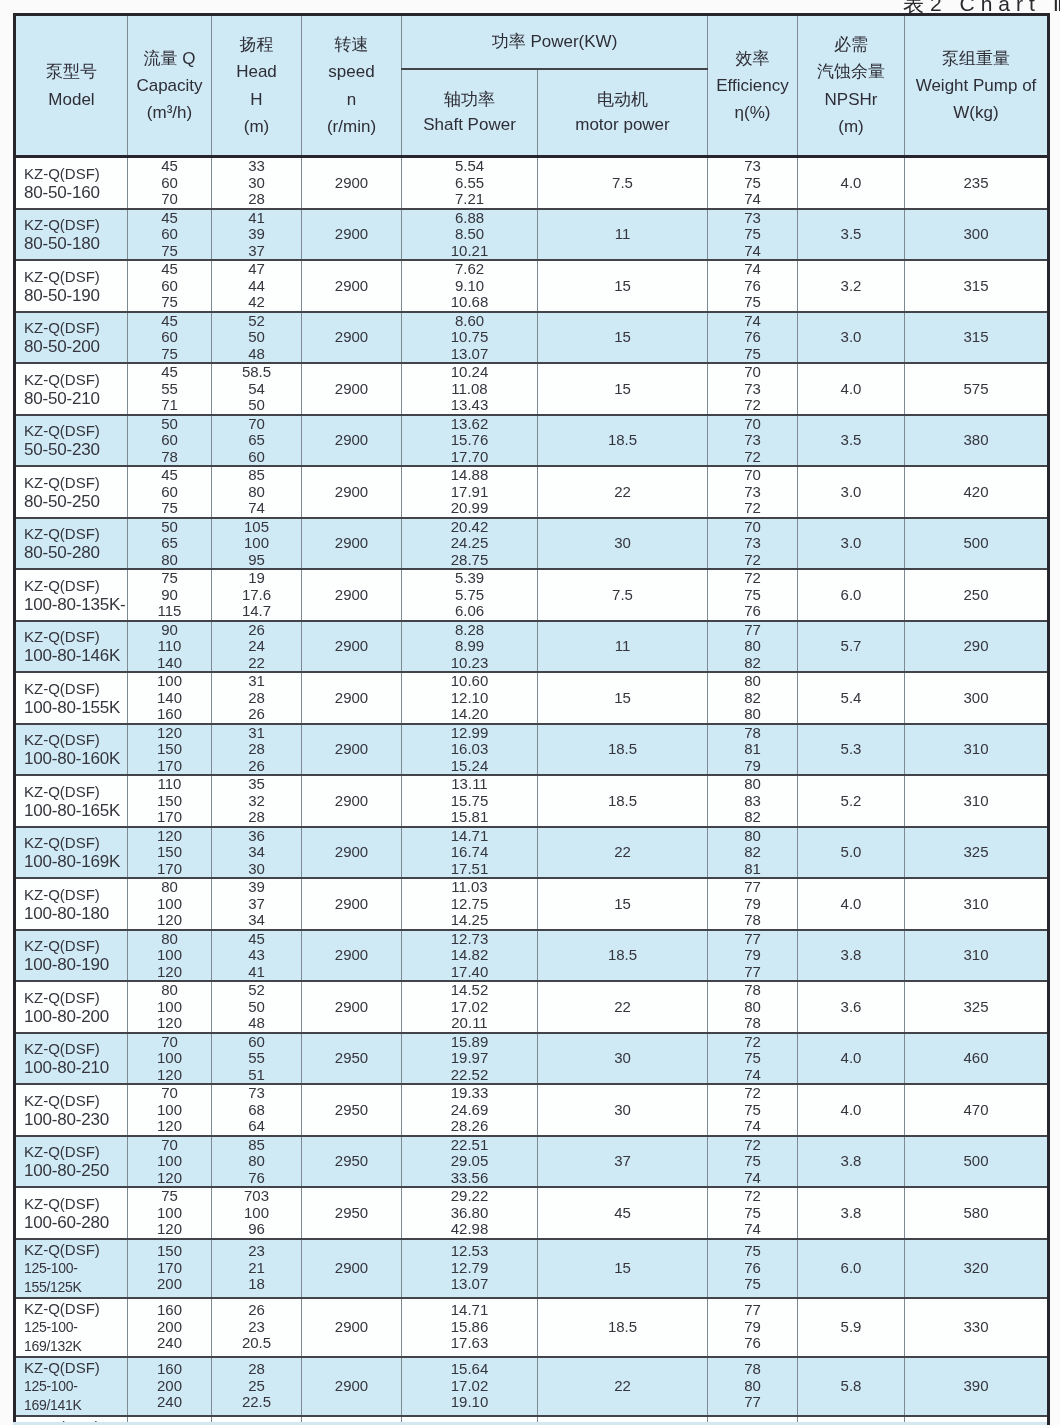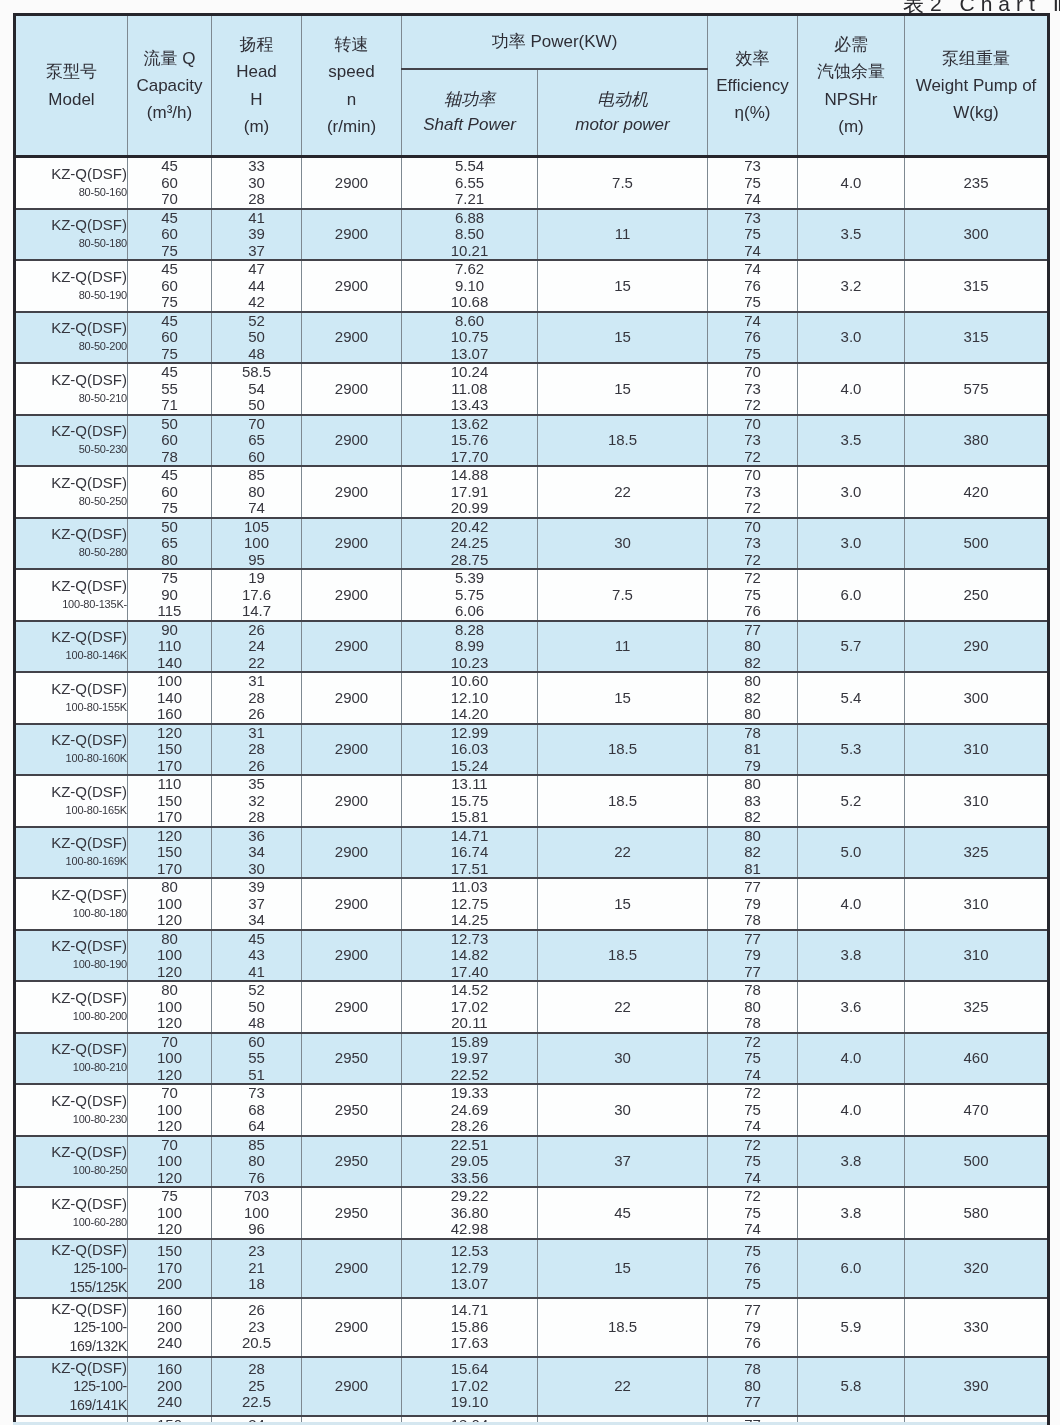--- a/index.html
+++ b/index.html
@@ -41,37 +41,37 @@
     overflow: hidden;
     color: #2e2e36;
   }
   thead th {
     background: #cfe9f5;
     font-weight: 400;
     font-size: 17px;
     line-height: 1.5;
   }
   thead tr.h1 th { height: 54px; }
-  thead tr.h2 th { height: 88px; font-style: italic; }
+  thead tr.h2 th { height: 88px; }
   thead th.span2 { line-height: 1.6; }
   thead { border-bottom: 3px solid #26262c; }
   tbody tr { height: 50px; }
   tbody td {
     font-size: 15px;
     line-height: 16.5px;
     color: #35353d;
     background: #fdfefe;
   }
   tbody tr.alt td { background: #cfe9f5; }
   td.model-cell {
-    text-align: right;
+    text-align: left;
     padding-left: 8px;
   }
   .model-line1 { font-size: 15px; line-height: 19px; }
-  .model-line2 { font-size: 11px; line-height: 19px; letter-spacing: -0.2px; }
+  .model-line2 { font-size: 17px; line-height: 19px; letter-spacing: -0.2px; }
   .model-line2.long { font-size: 14px; letter-spacing: -0.3px; }
   .bottom-strip {
     position: absolute;
     left: 13px; right: 13px; bottom: 0;
     height: 3px;
     background: #d5e7f0;
   }
 </style>
 </head>
 <body>

